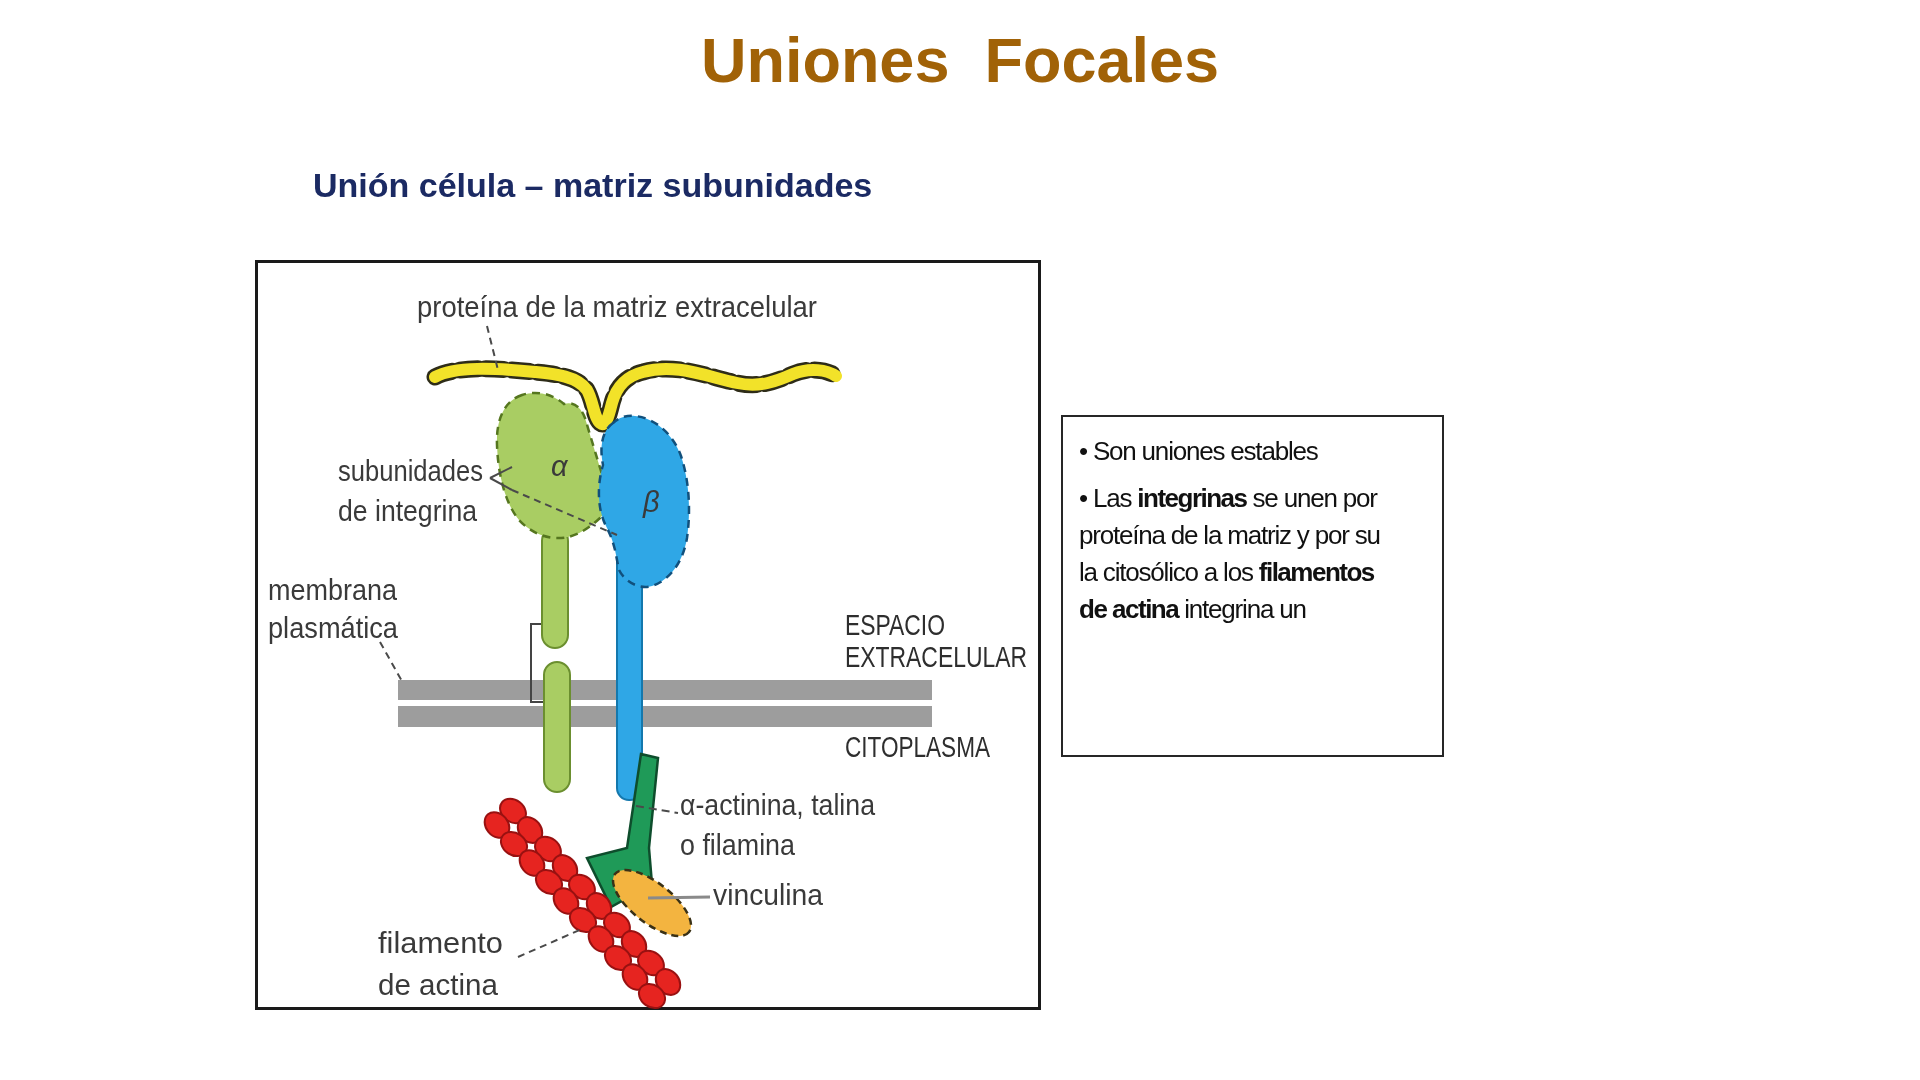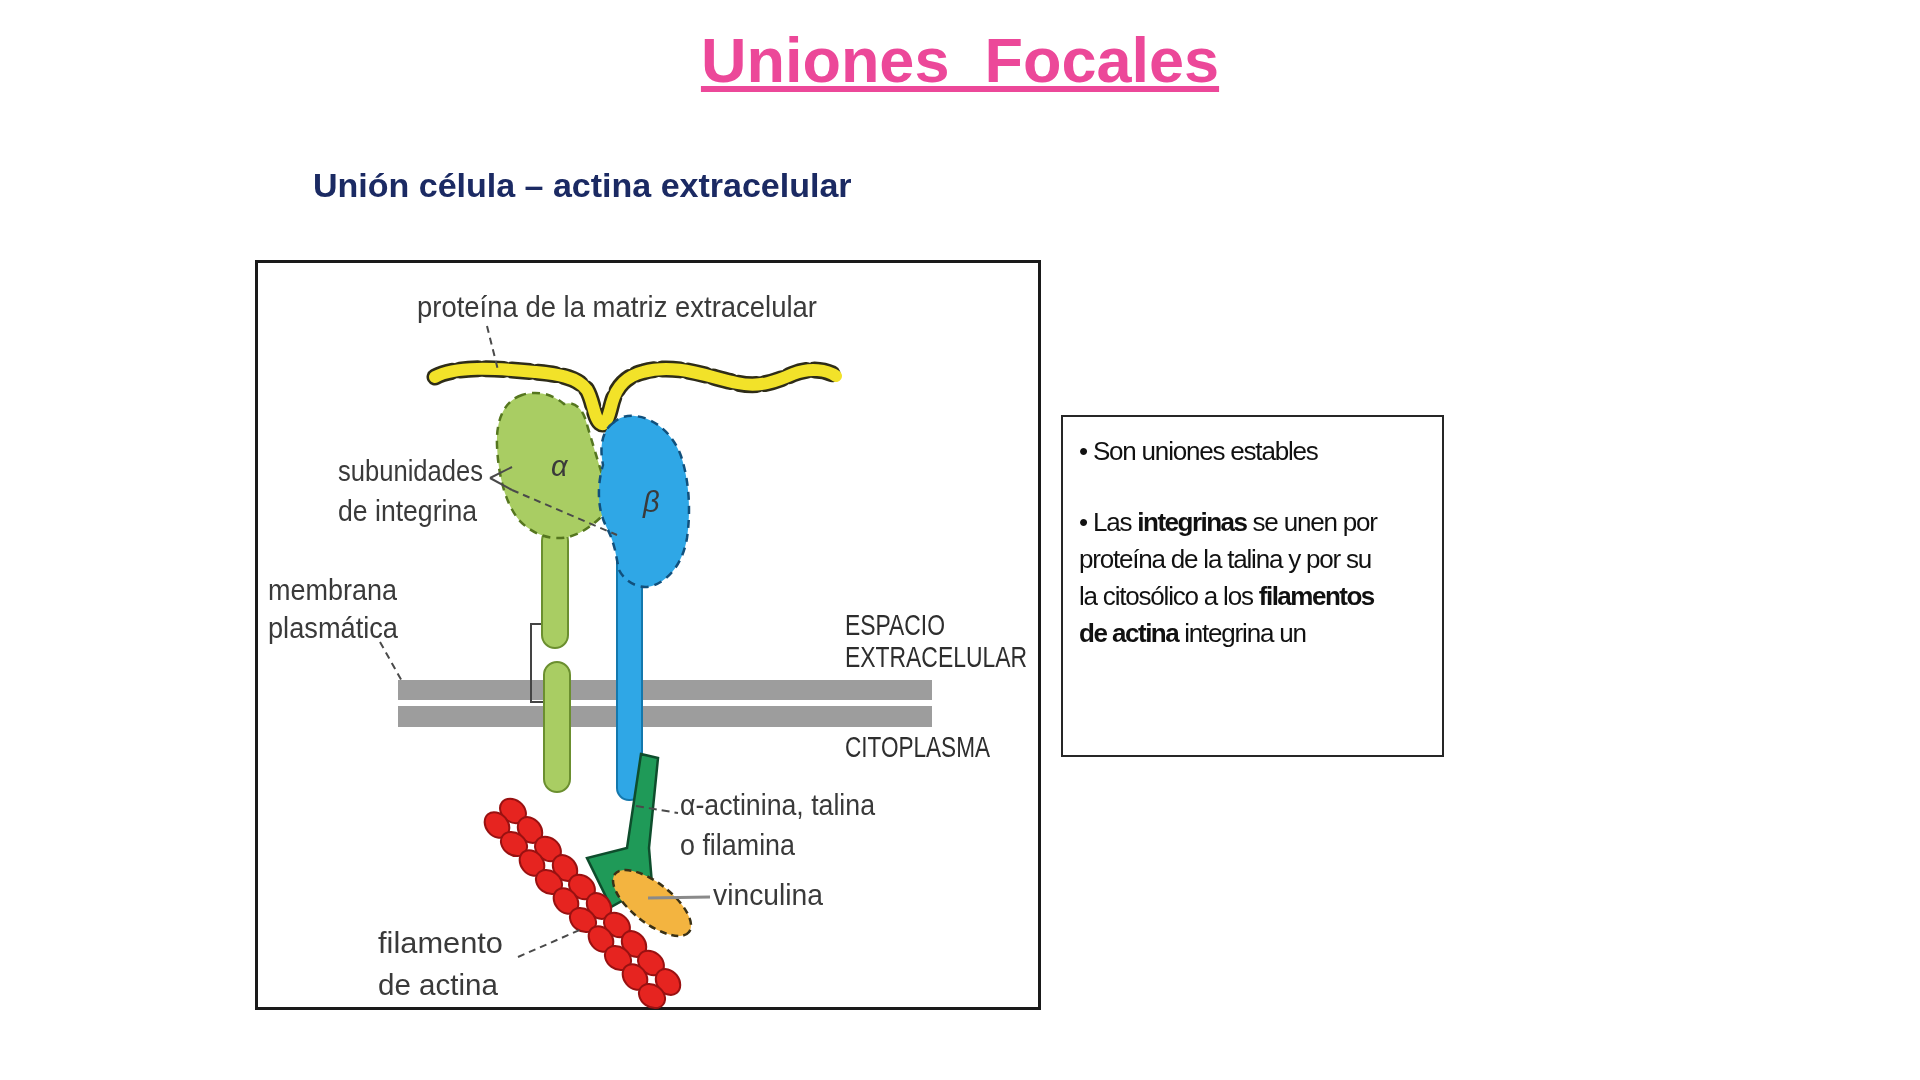--- a/index.html
+++ b/index.html
@@ -1,22 +1,22 @@
 <!DOCTYPE html>
 <html><head>
 <meta charset="utf-8">
 <style>
   html,body{margin:0;padding:0;background:#ffffff;}
   body{font-family:"Liberation Sans",sans-serif;}
   #slide{position:relative;width:1920px;height:1080px;background:#ffffff;overflow:hidden;}
 
   .slide-title{
     position:absolute;top:24px;left:0;width:100%;
-    text-align:center;font-size:63px;font-weight:700;color:#ec4899;
-    white-space:pre;letter-spacing:0px;text-decoration:underline;
+    text-align:center;font-size:63px;font-weight:700;color:#a16207;
+    white-space:pre;letter-spacing:0px;
   }
   .subtitle{
     position:absolute;left:313px;top:166px;
     font-size:34px;font-weight:700;color:#1b2a63;white-space:pre;
   }
 
   .diagram-svg{position:absolute;left:255px;top:260px;width:786px;height:750px;}
   .diagram-svg text{
     font-family:"Liberation Sans",sans-serif;
     font-size:29px;fill:#3a3a3a;
@@ -25,30 +25,30 @@
 
   .infobox{
     position:absolute;left:1061px;top:415px;width:383px;height:342px;
     border:2px solid #262626;background:#ffffff;box-sizing:border-box;
     padding:16px 23px 0 16px;color:#111;
   }
   .infobox .line{
     white-space:nowrap;height:37px;line-height:37px;
     font-size:26px;letter-spacing:-1.2px;
   }
-  .infobox .para2{margin-top:34px;}
+  .infobox .para2{margin-top:10px;}
   .infobox .b{font-weight:700;letter-spacing:-1.5px;}
 </style>
 </head>
 <body>
 
 <div id="slide">
 
   <div class="slide-title">Uniones  Focales</div>
-  <div class="subtitle">Unión célula – actina extracelular</div>
+  <div class="subtitle">Unión célula – matriz subunidades</div>
 
   <svg class="diagram-svg" viewBox="0 0 786 750">
 
     <rect x="1.5" y="1.5" width="783" height="747" fill="#ffffff" stroke="#1a1a1a" stroke-width="3"></rect>
 
     <rect x="143" y="420" width="534" height="20" fill="#9d9d9d"></rect>
     <rect x="143" y="446" width="534" height="21" fill="#9d9d9d"></rect>
 
     <g>
       <path d="M 180,117 C 200,106 240,108 280,112 C 300,114 322,116 332,130 C 338,140 339,158 345,163 C 351,168 354,155 357,143 C 362,125 372,116 388,112 C 420,103 450,116 482,123 C 505,128 522,121 538,114 C 555,107 572,110 581,116" fill="none" stroke="#2e2c18" stroke-width="17" stroke-linecap="round" stroke-dasharray="18 8"></path>
@@ -122,19 +122,19 @@
     <text x="123" y="693" textLength="125" lengthAdjust="spacingAndGlyphs">filamento</text>
     <text x="123" y="735" textLength="120" lengthAdjust="spacingAndGlyphs">de actina</text>
   </svg>
 
   <div class="infobox">
     <div>
       <div class="line"><span>• Son uniones estables</span></div>
     </div>
     <div class="para2">
       <div class="line"><span>• Las </span><span class="b">integrinas</span><span> se unen por</span></div>
-      <div class="line"><span>proteína de la talina y por su</span></div>
+      <div class="line"><span>proteína de la matriz y por su</span></div>
       <div class="line"><span>la citosólico a los </span><span class="b">filamentos</span></div>
       <div class="line"><span class="b">de actina</span><span> integrina un</span></div>
     </div>
   </div>
 
 </div>
 
 </body></html>

